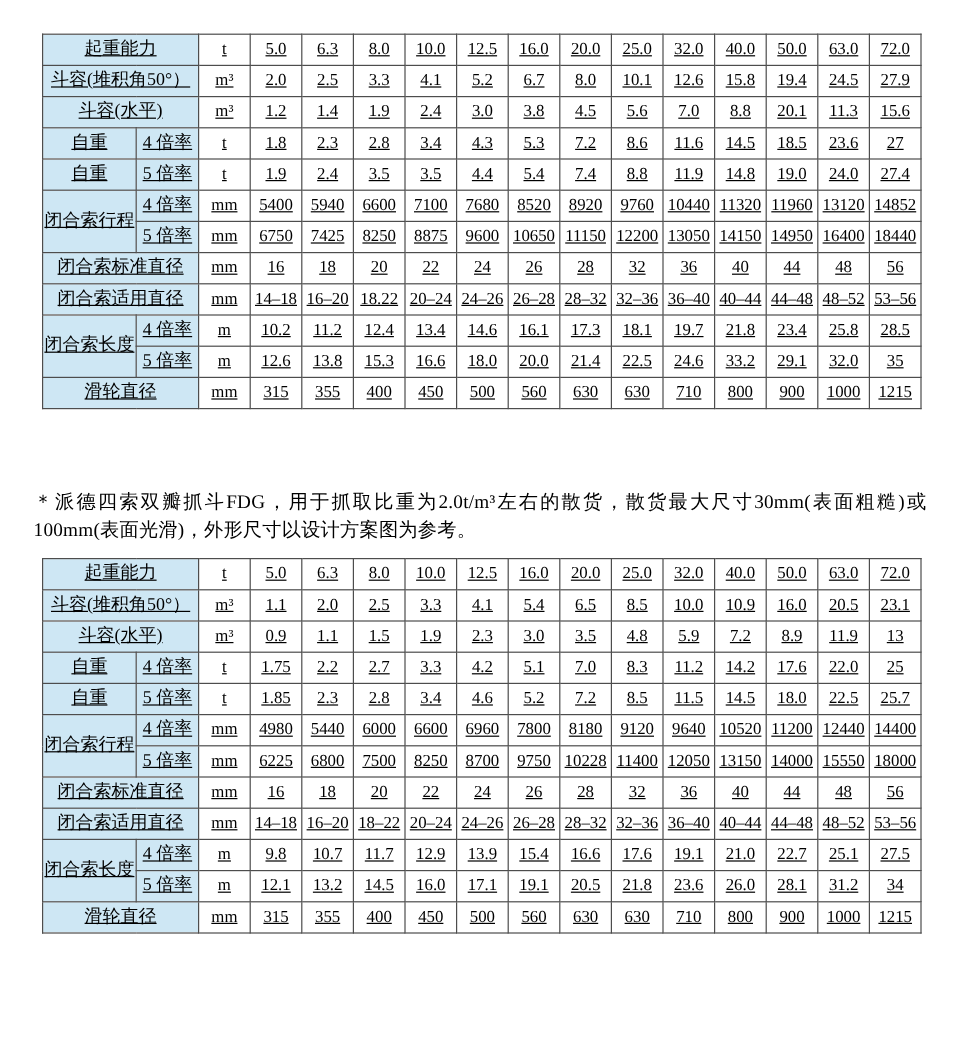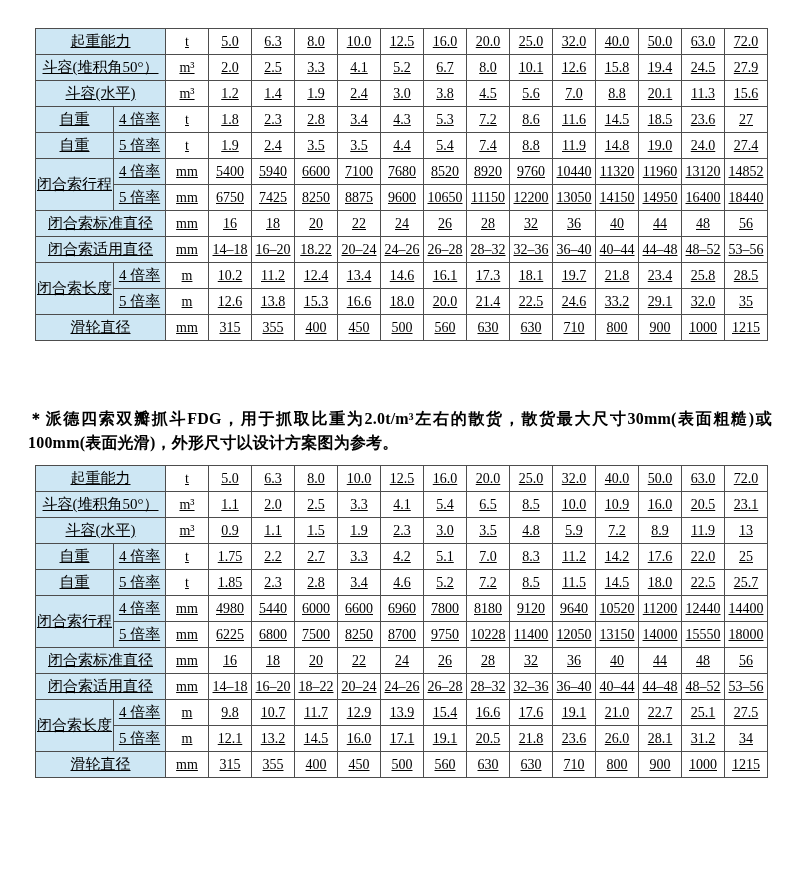--- a/index.html
+++ b/index.html
@@ -23,21 +23,21 @@
   p.intro {
     margin: 0;
     width: 744px;
     font-size: 16px;
     line-height: 24px;
     text-align: justify;
     letter-spacing: 0.2px;
   }
   .section-1 p.intro { margin-bottom: 10px; }
   .section-2 { margin-top: 66px; }
-  .section-2 p.intro { margin-bottom: 10px; font-weight: bold; }
+  .section-2 p.intro { margin-bottom: 10px; }
   table.spec {
     border-collapse: collapse;
     table-layout: fixed;
     margin-left: 7px;
     empty-cells: show;
     text-decoration: underline;
   }
   table.spec td {
     border: 1px solid #4d4d4d;
     text-align: center;

